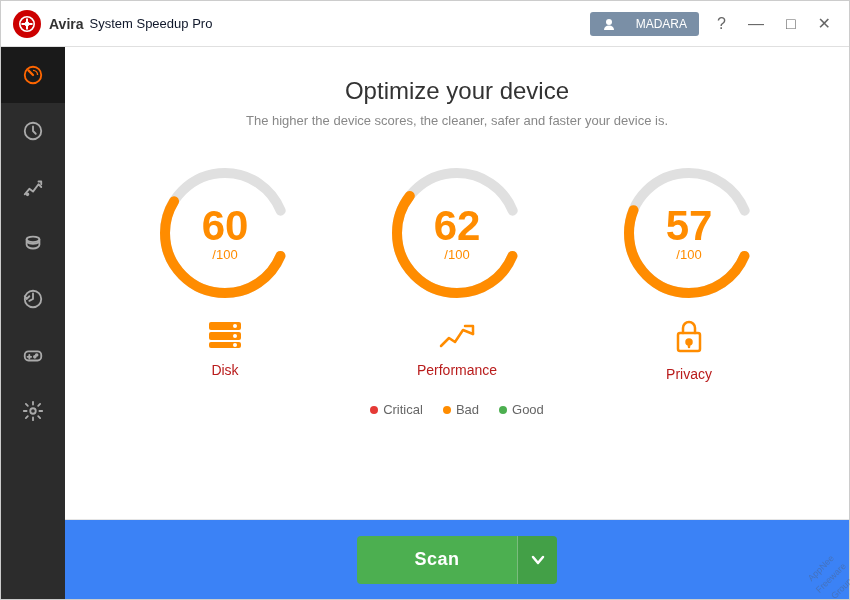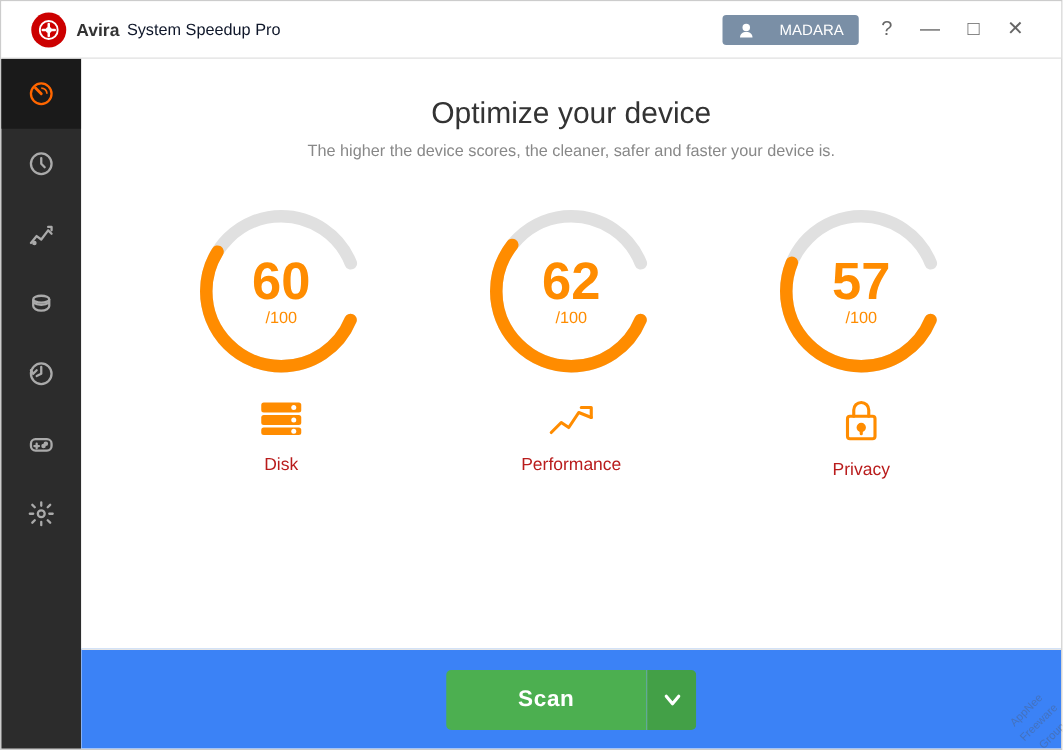--- a/index.html
+++ b/index.html
@@ -6,21 +6,21 @@
     body { width: 850px; height: 600px; font-family: 'Segoe UI', Arial, sans-serif; overflow: hidden; background: #f0f0f0; }
 
     .window { width: 850px; height: 600px; display: flex; flex-direction: column; border: 1px solid #ccc; }
 
     
     .titlebar {
       height: 46px;
       background: #ffffff;
       display: flex;
       align-items: center;
-      padding: 0 24px;
+      padding: 0 12px;
       border-bottom: 1px solid #e0e0e0;
       flex-shrink: 0;
     }
     .titlebar-logo {
       width: 28px; height: 28px;
       background: #cc0000;
       border-radius: 50%;
       display: flex; align-items: center; justify-content: center;
       margin-right: 8px;
       flex-shrink: 0;
@@ -387,20 +387,34 @@
                   <rect x="3" y="13" width="22" height="18" rx="2"></rect>
                   <path d="M8 13 L8 8 A6 6 0 0 1 20 8 L20 13" stroke-linecap="round"></path>
                   <circle cx="14" cy="22" r="2.5" fill="#ff8c00"></circle>
                   <path d="M14 24.5 L14 27" stroke-linecap="round"></path>
                 </svg>
               </div>
               <div class="gauge-label">Privacy</div>
             </div>
           </div>
 
+          <div class="legend">
+            <div class="legend-item">
+              <div class="legend-dot" style="background:#e53935;"></div>
+              <span>Critical</span>
+            </div>
+            <div class="legend-item">
+              <div class="legend-dot" style="background:#ff8c00;"></div>
+              <span>Bad</span>
+            </div>
+            <div class="legend-item">
+              <div class="legend-dot" style="background:#4caf50;"></div>
+              <span>Good</span>
+            </div>
+          </div>
         </div>
 
         <div class="bottom-bar">
           <button class="scan-btn">Scan</button>
           <button class="scan-dropdown">
             <svg width="14" height="10" viewBox="0 0 14 10" fill="white">
               <polyline points="2,2 7,8 12,2" fill="none" stroke="white" stroke-width="2.5" stroke-linecap="round" stroke-linejoin="round"></polyline>
             </svg>
           </button>
         </div>

